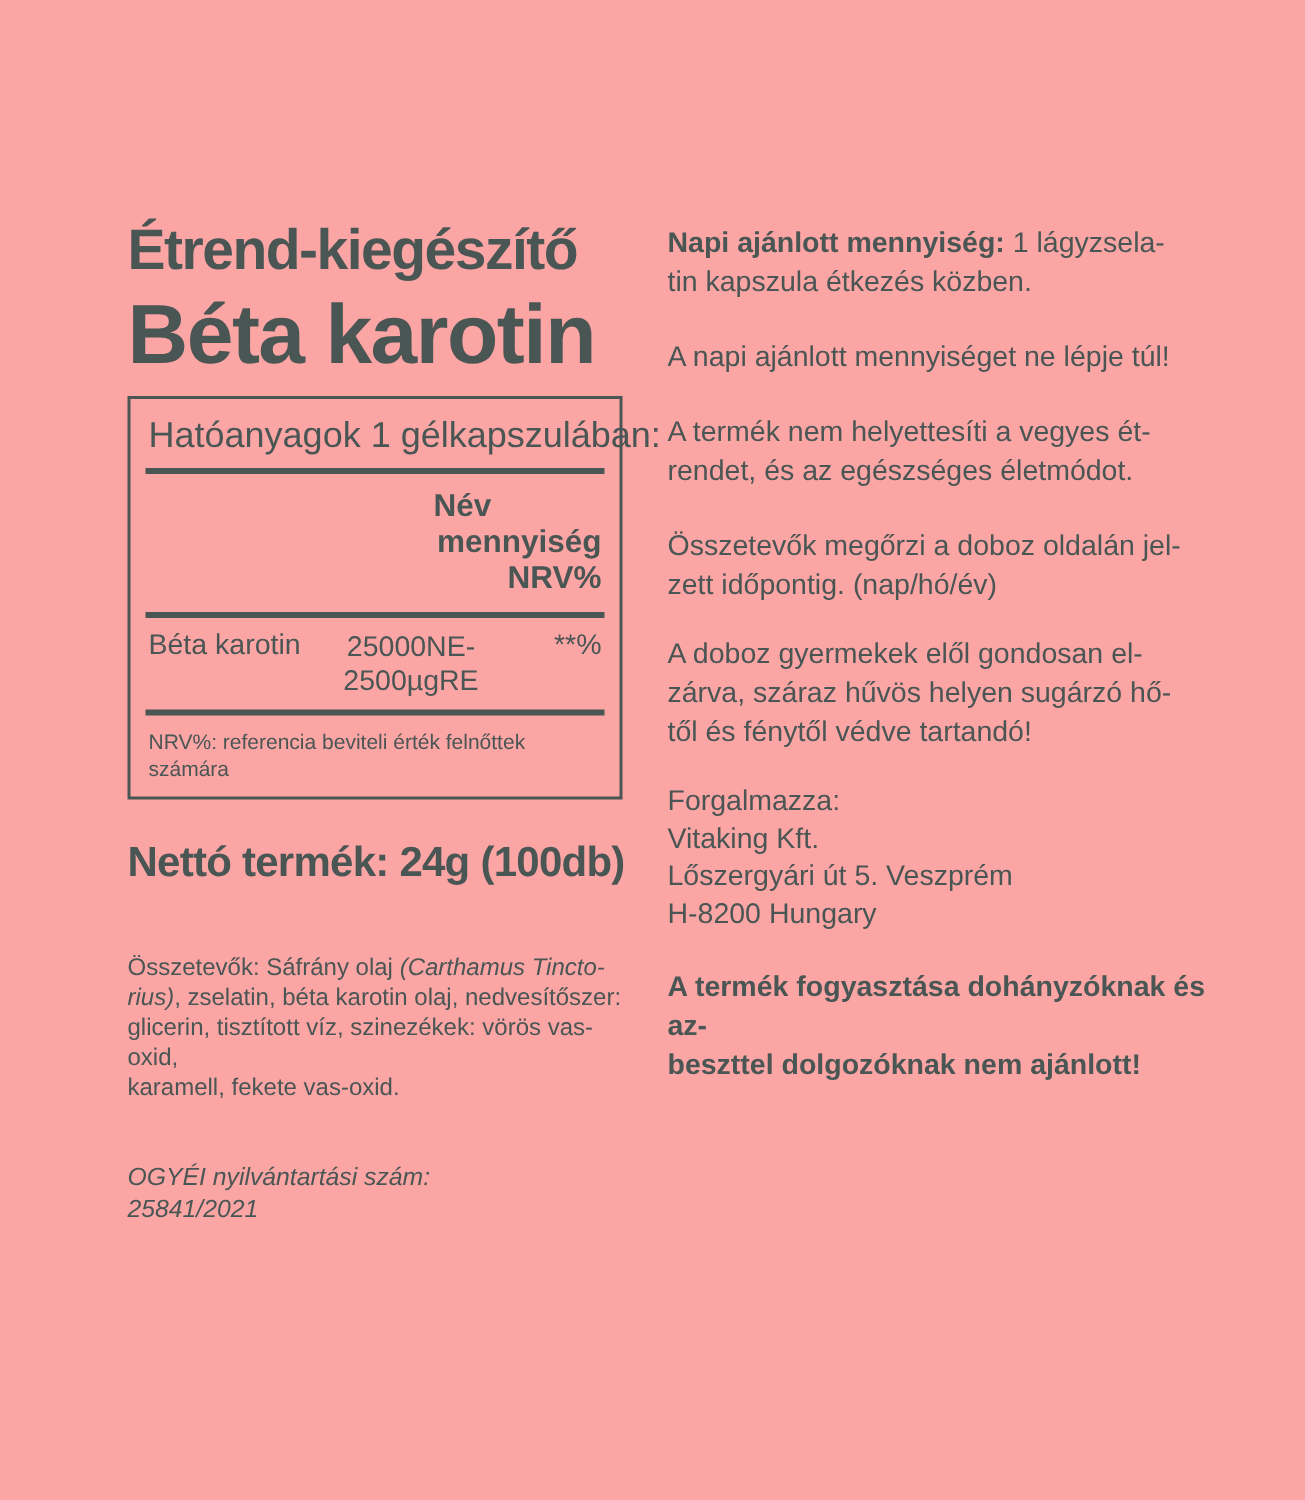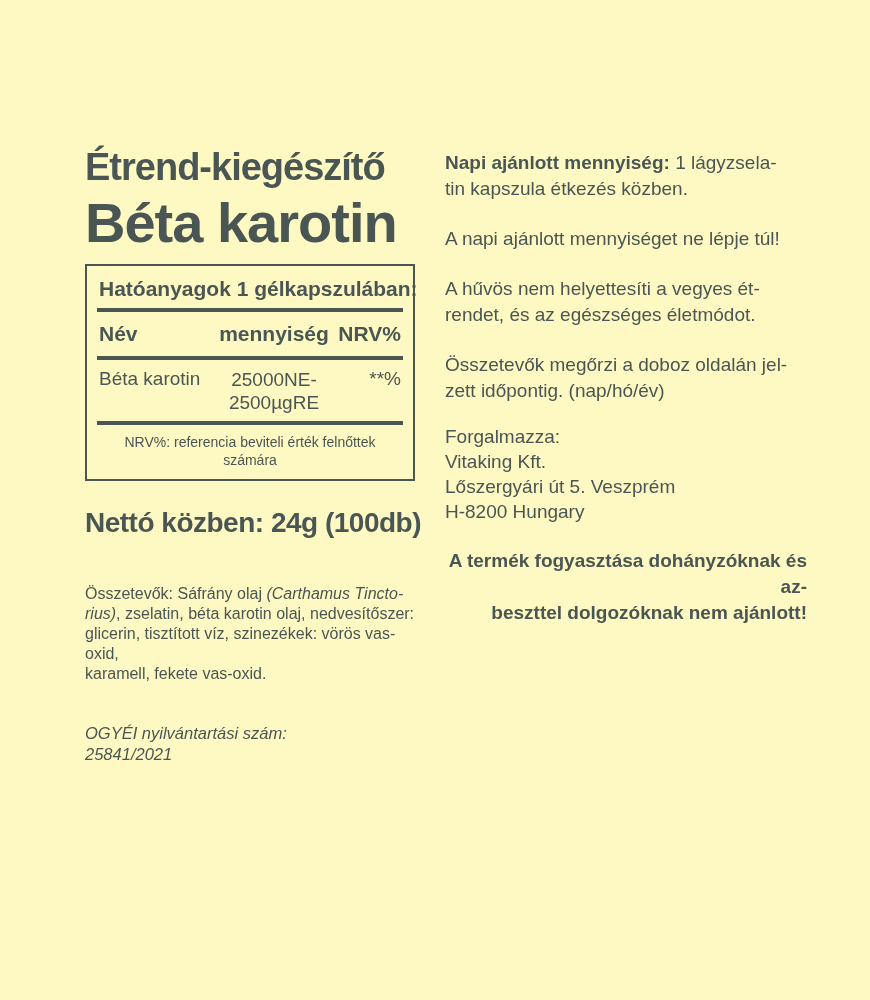--- a/index.html
+++ b/index.html
@@ -4,21 +4,21 @@
 <style>
   html, body {
     margin: 0;
     padding: 0;
     background: #ffffff;
   }
   .sheet {
     position: relative;
     width: 870px;
     height: 1000px;
-    background: #fef9c3;
+    background: #fca5a5;
     font-family: "Liberation Sans", sans-serif;
     color: #4a5654;
     overflow: hidden;
   }
   .col-left {
     position: absolute;
     left: 85px;
     top: 146px;
     width: 330px;
   }
@@ -42,51 +42,51 @@
     letter-spacing: -1px;
     margin-top: 6px;
     white-space: nowrap;
   }
   .info-table {
     border: 2px solid #4a5654;
     margin-top: 12px;
     padding: 9px 10px 10px 10px;
   }
   .table-title {
-    font-size: 21px;
-    font-weight: 700;
+    font-size: 24px;
+    font-weight: 400;
     padding: 2px 2px 7px 2px;
     white-space: nowrap;
   }
   .rule {
     height: 4px;
     background: #4a5654;
   }
   .head-row {
     display: flex;
-    align-items: flex-start;
+    align-items: flex-end;
     font-size: 21px;
     font-weight: 700;
     padding: 10px 2px 10px 2px;
+    flex-direction: column;
   }
   .data-row {
     display: flex;
     align-items: flex-start;
     font-size: 19px;
     padding: 8px 2px 7px 2px;
   }
   .c-name { width: 112px; text-align: left; }
   .c-qty  { flex: 1; text-align: center; }
   .c-nrv  { width: 64px; text-align: right; }
   .qty-lines { line-height: 23px; white-space: pre-line; }
   .footnotes {
     font-size: 14px;
     line-height: 18px;
     padding: 8px 2px 0 2px;
-    text-align: center;
   }
   .net-weight {
     margin-top: 26px;
     font-size: 28px;
     font-weight: 700;
     letter-spacing: -0.5px;
     white-space: nowrap;
   }
   .ingredients {
     margin-top: 25px;
@@ -104,21 +104,21 @@
     white-space: pre-line;
   }
   .col-right p {
     margin: 0 0 24px 0;
     font-size: 19px;
     line-height: 26px;
     white-space: pre-line;
   }
   .col-right p.tight { margin-bottom: 20px; }
   .col-right p.distributor { line-height: 25px; }
-  .bold { font-weight: 700; text-align: right; }
+  .bold { font-weight: 700; }
 </style>
 </head>
 <body>
 
 <div class="sheet">
 
   <div class="col-left">
 
     <div class="category-title">Étrend-kiegészítő</div>
 
@@ -144,47 +144,50 @@
         <span class="c-nrv">**%</span>
       </div>
 
       <div class="rule"></div>
 
       <div class="footnotes">
         <div>NRV%: referencia beviteli érték felnőttek számára</div>
       </div>
     </div>
 
-    <div class="net-weight">Nettó közben: 24g (100db)</div>
+    <div class="net-weight">Nettó termék: 24g (100db)</div>
 
     <div class="ingredients">
       <span class="b">Összetevők:</span><span> Sáfrány olaj </span><span class="i">(Carthamus Tincto-
 rius)</span><span>, zselatin, béta karotin olaj, nedvesítőszer:
 glicerin, tisztított víz, szinezékek: vörös vas-oxid,
 karamell, fekete vas-oxid.</span>
     </div>
 
     <div class="registration">OGYÉI nyilvántartási szám:
 25841/2021</div>
 
   </div>
 
   <div class="col-right">
 
     <p><span class="bold">Napi ajánlott mennyiség:</span><span> 1 lágyzsela-
 tin kapszula étkezés közben.</span></p>
 
     <p>A napi ajánlott mennyiséget ne lépje túl!</p>
 
-    <p>A hűvös nem helyettesíti a vegyes ét-
+    <p>A termék nem helyettesíti a vegyes ét-
 rendet, és az egészséges életmódot.</p>
 
     <p class="tight">Összetevők megőrzi a doboz oldalán jel-
 zett időpontig. (nap/hó/év)</p>
 
+    <p class="tight">A doboz gyermekek elől gondosan el-
+zárva, száraz hűvös helyen sugárzó hő-
+től és fénytől védve tartandó!</p>
 
     <p class="distributor">Forgalmazza:
 Vitaking Kft.
 Lőszergyári út 5. Veszprém
 H-8200 Hungary</p>
 
     <p class="bold">A termék fogyasztása dohányzóknak és az-
 beszttel dolgozóknak nem ajánlott!</p>
 
   </div>

